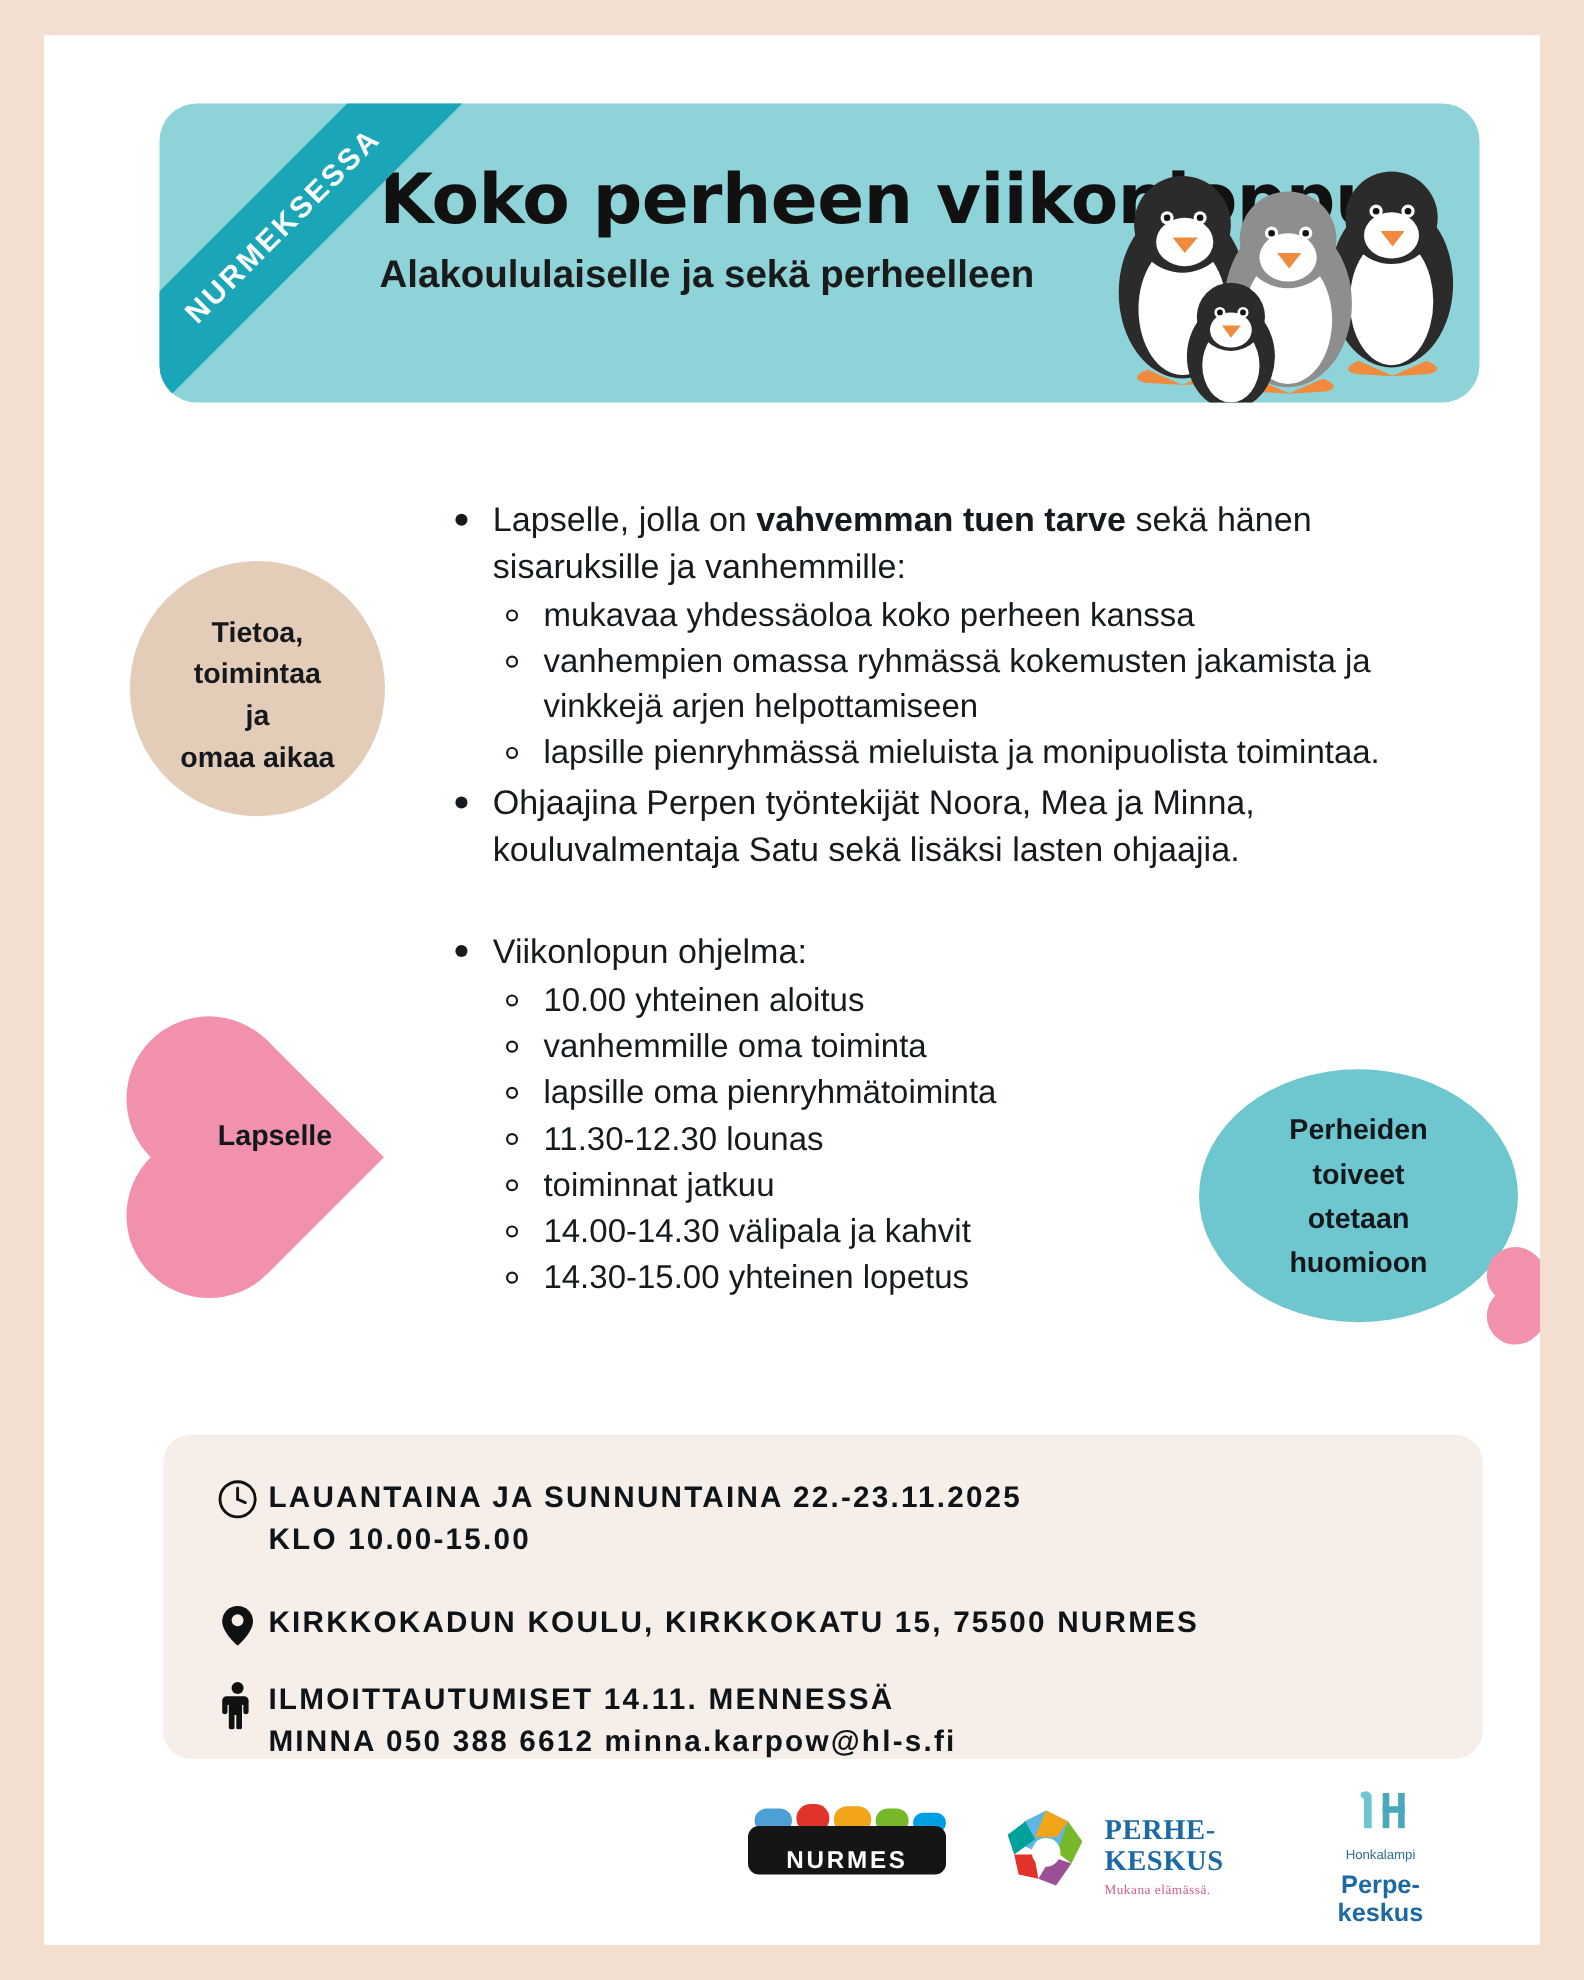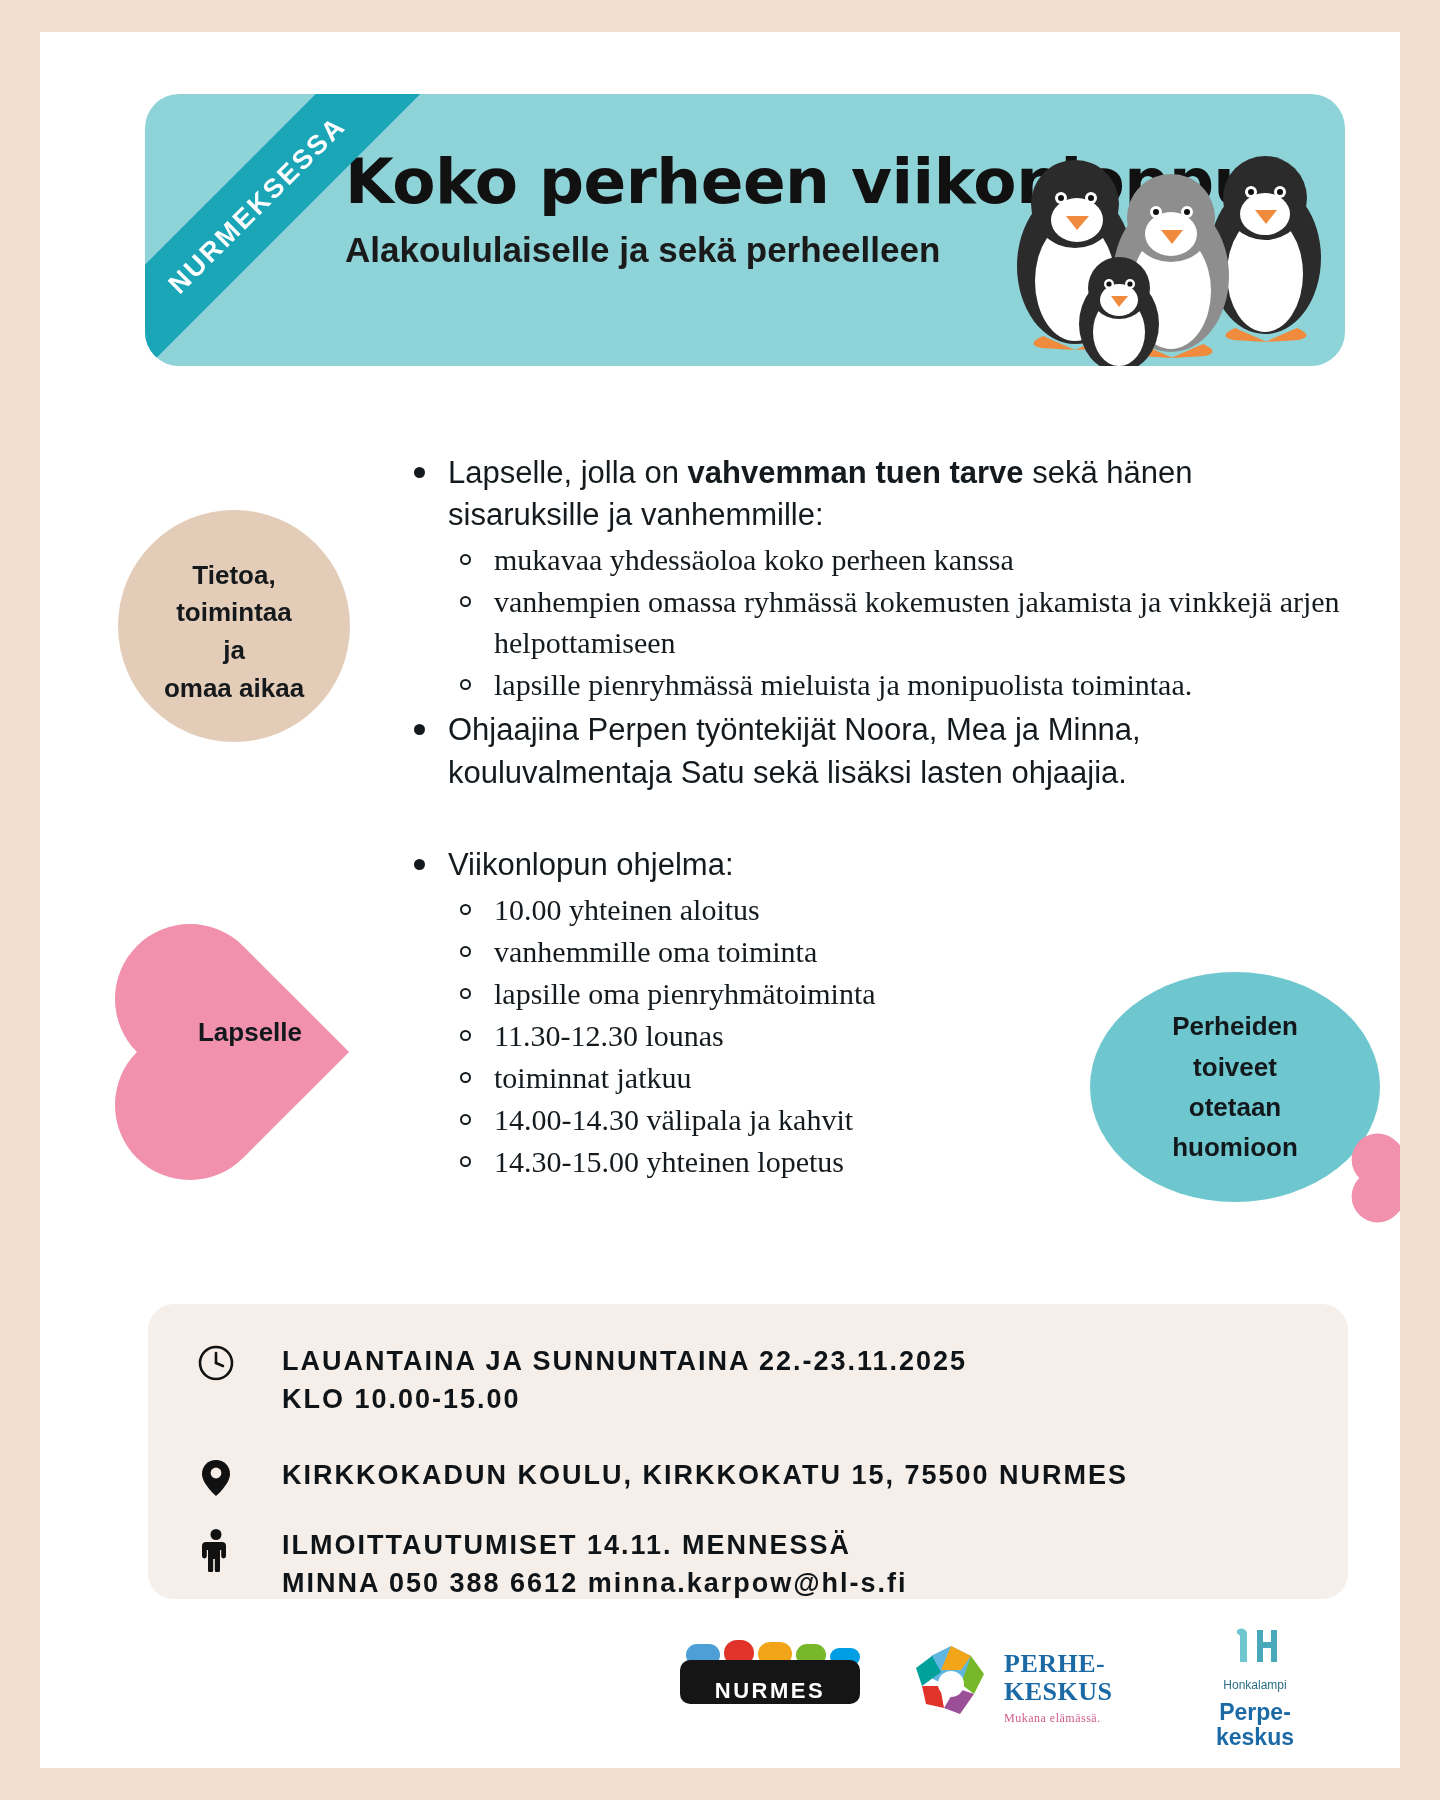--- a/index.html
+++ b/index.html
@@ -209,21 +209,20 @@
     top: 15px;
     width: 11px;
     height: 11px;
     background: #141a1d;
     border-radius: 50%;
   }
   ul.lvl2 {
     list-style: none;
     margin: 2px 0 0 0;
     padding: 0;
-    font-family: Liberation Serif, serif;
   }
   ul.lvl2 > li {
     position: relative;
     padding-left: 46px;
     font-size: 30px;
     line-height: 1.37;
     margin: 1px 0;
   }
   ul.lvl2 > li > .bullet-hollow {
     position: absolute;
@@ -260,21 +259,20 @@
     display: flex;
     justify-content: center;
     padding-top: 2px;
   }
   .info-text {
     font-size: 27px;
     font-weight: bold;
     letter-spacing: 2px;
     line-height: 1.42;
     color: #0f1418;
-    margin-left: 38px;
   }
   .row-1 { top: 38px; }
   .row-2 { top: 152px; }
   .row-3 { top: 222px; }
 
   
   .logos {
     position: absolute;
     left: 640px;
     top: 1600px;

